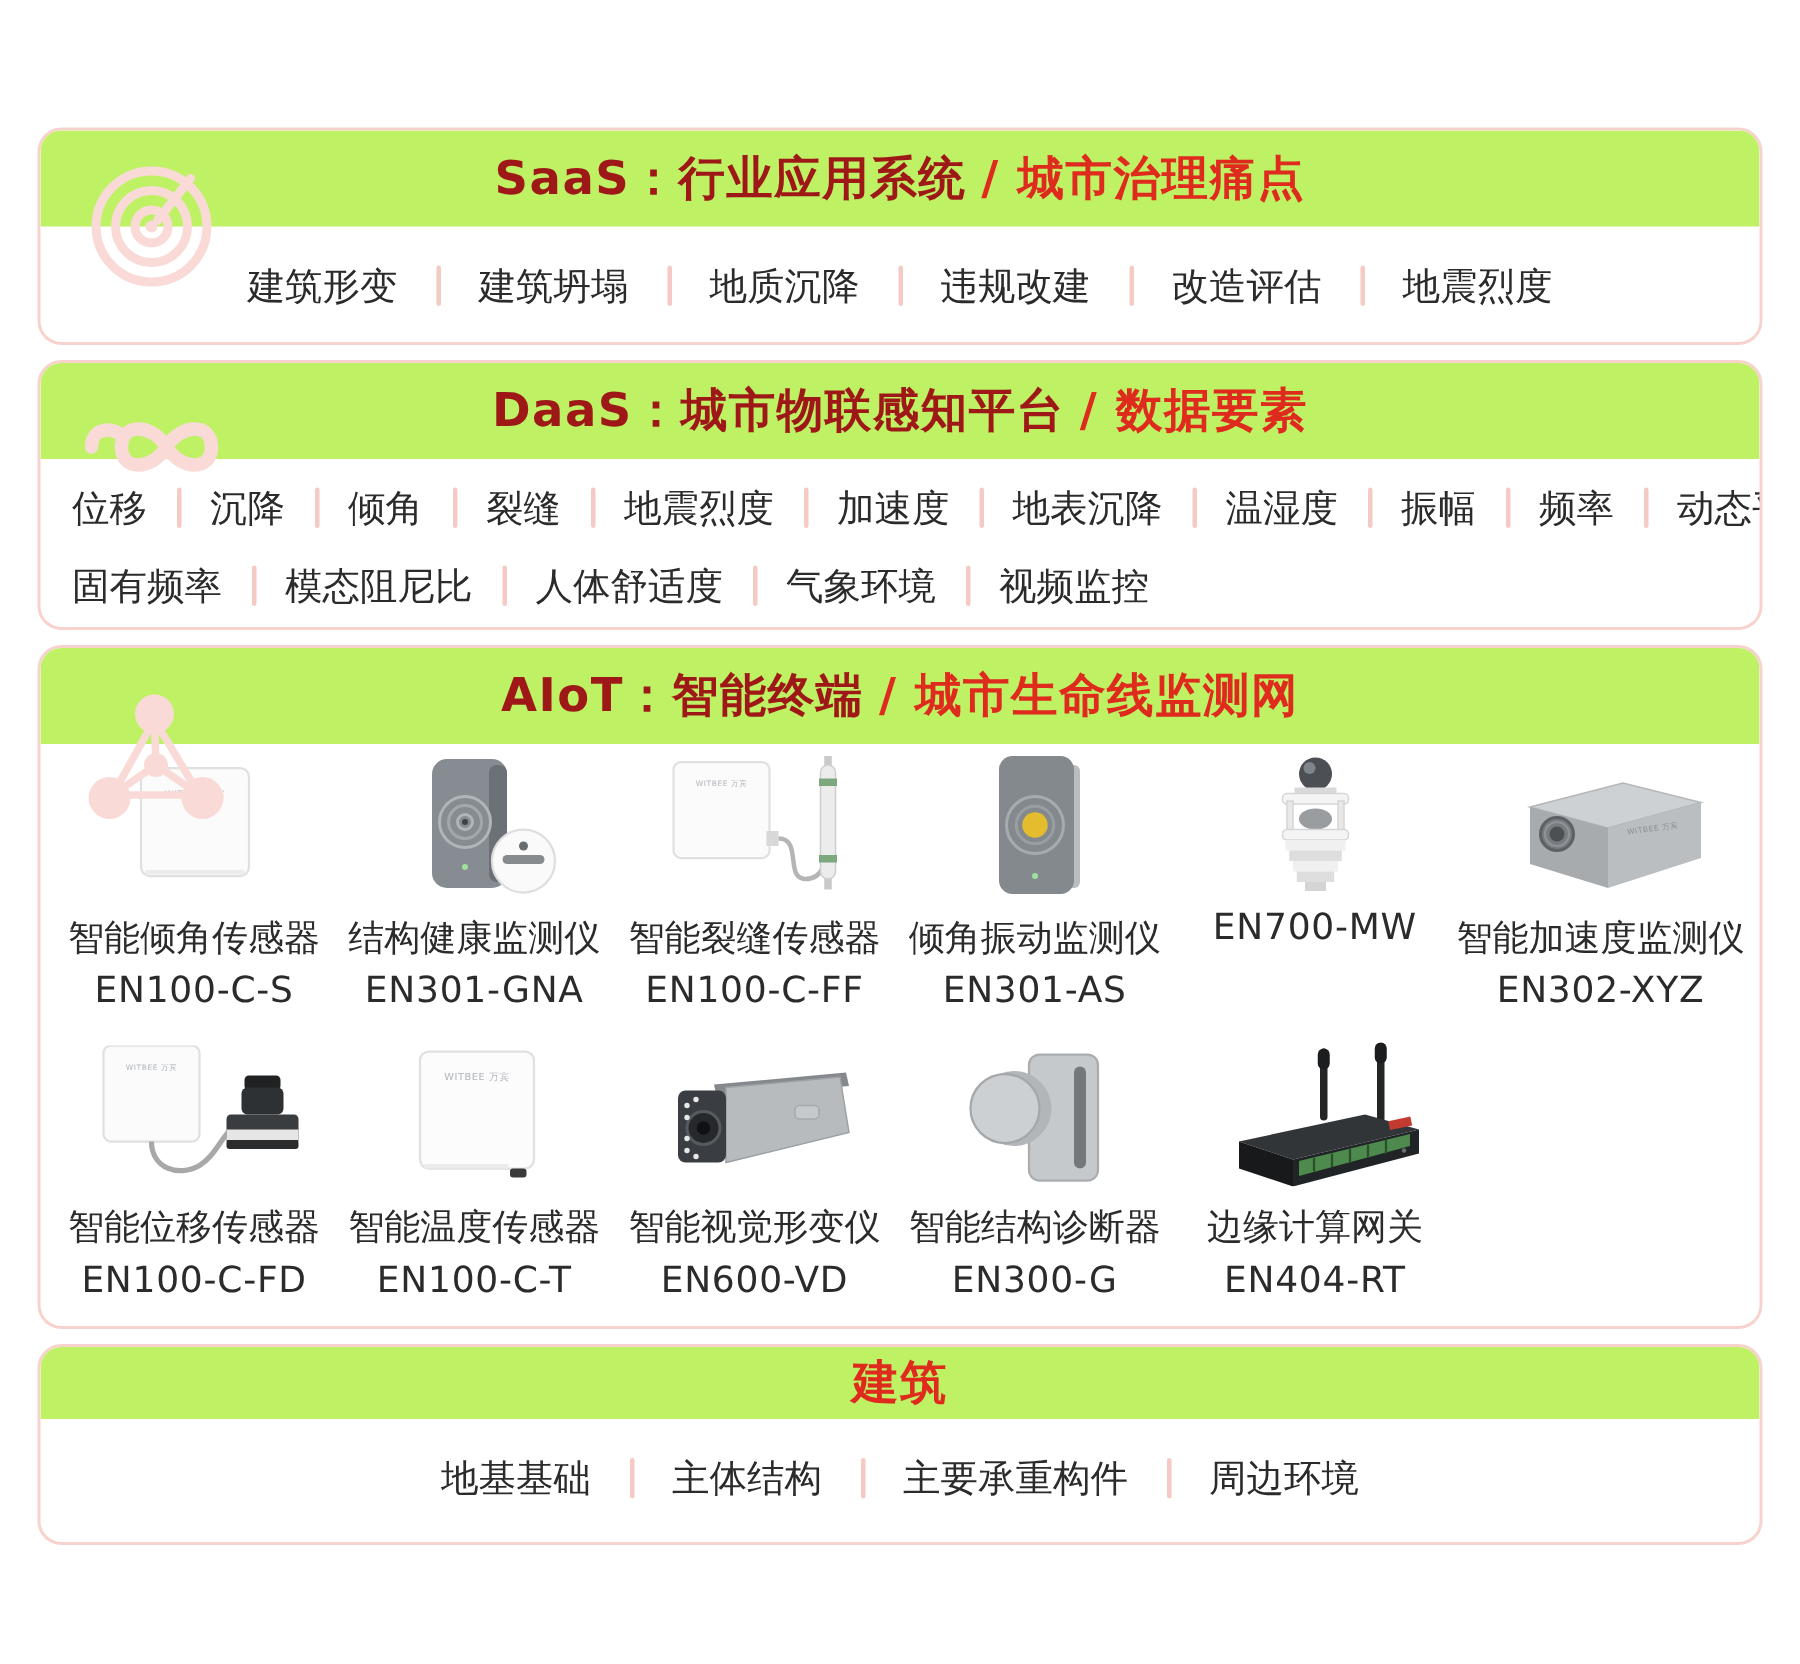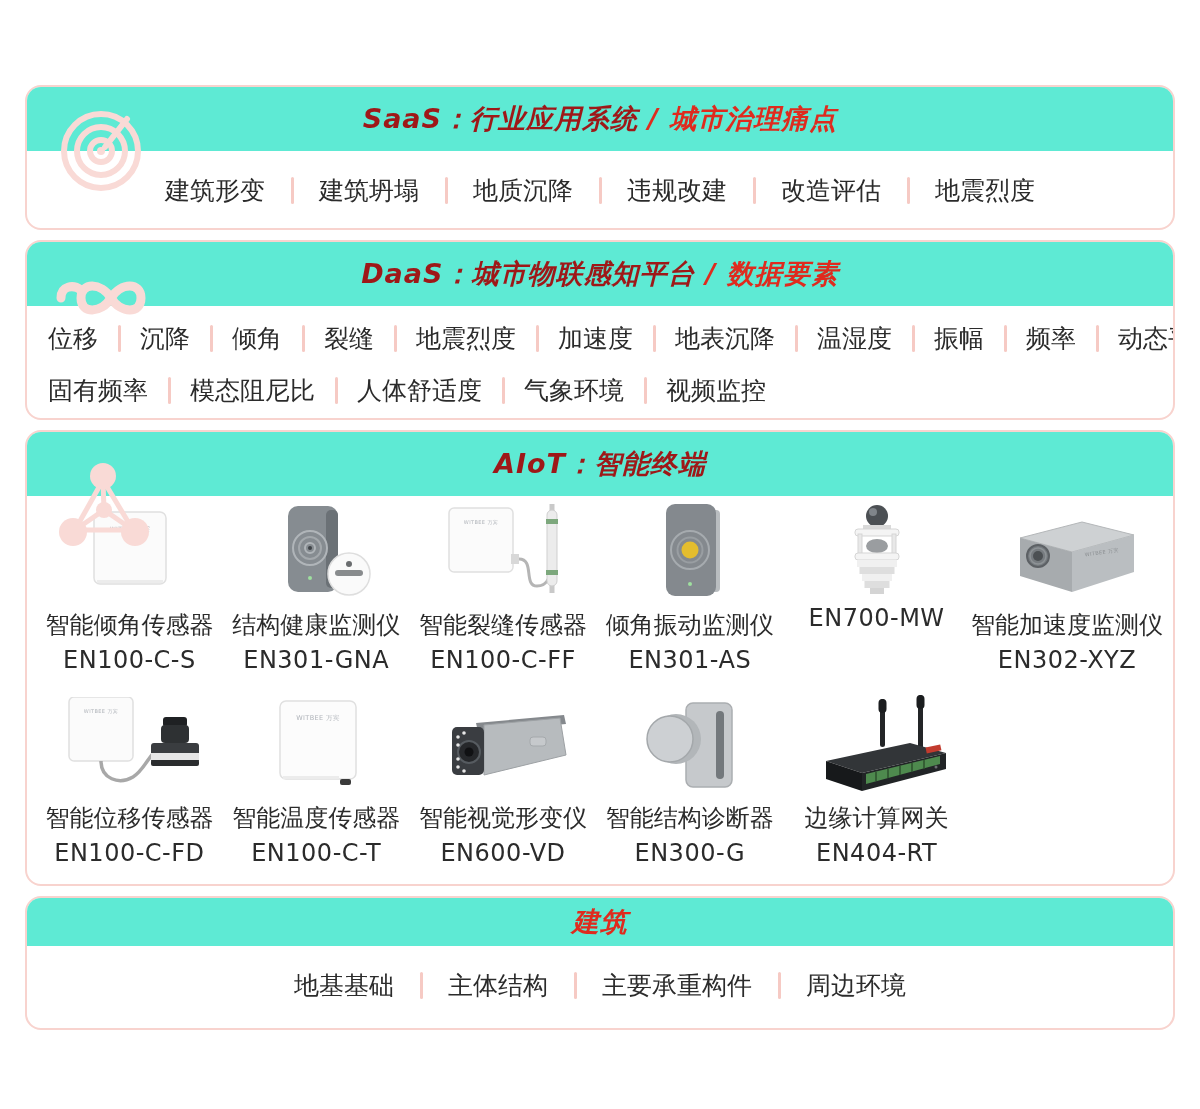--- a/index.html
+++ b/index.html
@@ -9,21 +9,21 @@
     color:#2b2b2b;-webkit-font-smoothing:antialiased;
   }
   .wrap{padding:85px 25px 0;}
   .panel{
     position:relative;box-sizing:border-box;
     border:2px solid #f8d3ce;border-radius:16px;
     background:#ffffff;margin-bottom:10px;overflow:hidden;
   }
   .panel-header{
     height:64px;display:flex;align-items:center;justify-content:center;
-    background:#5eead4;font-weight:bold;font-size:27px;letter-spacing:1px;font-style:italic;
+    background:#bef264;font-weight:bold;font-size:31px;letter-spacing:1px;
   }
   .panel-header .t-main{color:#9e1818;}
   .panel-header .t-accent{color:#df2b1e;margin-left:10px;}
   .panel-header.solo{height:48px;}
   .panel-header.solo .t-accent{margin-left:0;}
   .items{
     display:flex;align-items:center;
     list-style:none;margin:0;padding:0;font-size:25px;
   }
   .items li{position:relative;padding:0 27px;white-space:nowrap;}
@@ -123,20 +123,21 @@
       <line x1="50" y1="22" x2="51" y2="52" stroke="#f9dad6" stroke-width="5"></line>
       <line x1="51" y1="52" x2="22" y2="72" stroke="#f9dad6" stroke-width="5"></line>
       <line x1="51" y1="52" x2="80" y2="72" stroke="#f9dad6" stroke-width="5"></line>
       <circle cx="50" cy="18" r="13" fill="#f9dad6"></circle>
       <circle cx="20" cy="74" r="14" fill="#f9dad6"></circle>
       <circle cx="82" cy="74" r="14" fill="#f9dad6"></circle>
       <circle cx="51" cy="52" r="8" fill="#f9dad6"></circle>
     </svg>
     <div class="panel-header">
       <span class="t-main">AIoT：智能终端</span>
+      <span class="t-accent">/ 城市生命线监测网</span>
     </div>
 
     <div class="grid">
 
       <div class="card">
         <div class="img">
           <svg width="160" height="94" viewBox="0 0 160 94">
             <rect x="45" y="8" width="72" height="72" rx="6" fill="#fbfbfb" stroke="#e0e0e0" stroke-width="1.5"></rect>
             <rect x="48" y="76" width="66" height="3" fill="#ececec"></rect>
             <text class="logo-t" x="81" y="27" text-anchor="middle">WITBEE 万宾</text>

